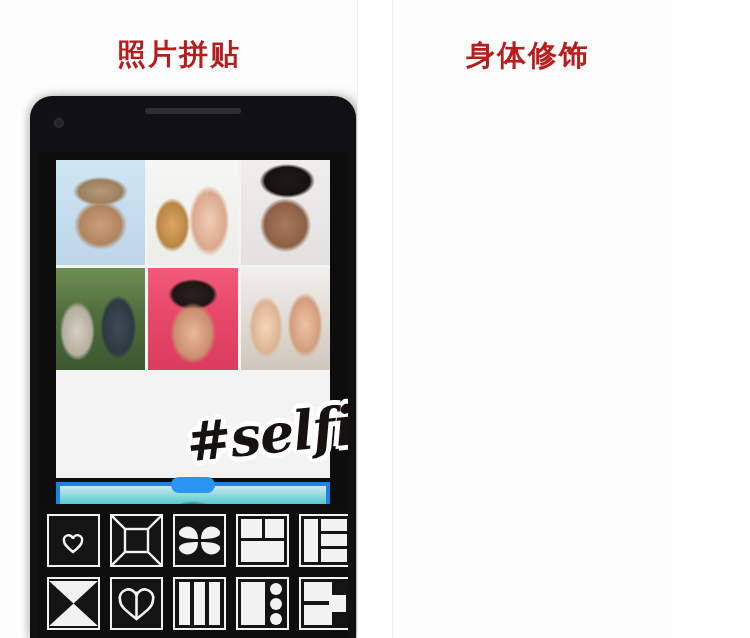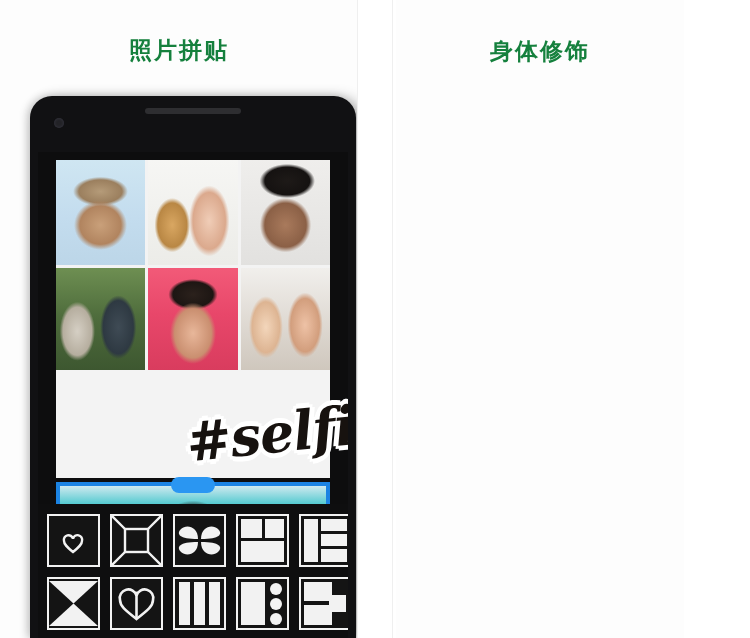--- a/index.html
+++ b/index.html
@@ -7,29 +7,29 @@
     width: 750px; height: 638px;
     background: #ffffff;
     font-family: "Liberation Sans", "DejaVu Sans", sans-serif;
     overflow: hidden;
   }
   #root { position: relative; width: 750px; height: 638px; background:#fff; }
 
   
   .panel { position: absolute; top: 0; height: 638px; background: #fdfdfd; overflow: hidden; }
   .panel-left  { left: 0;   width: 358px; }
-  .panel-right { left: 396px; width: 288px; }
+  .panel-right { left: 384px; width: 288px; }
   .panel-gap   { position:absolute; top:0; left:358px; width:34px; height:638px;
                  background:#ffffff; z-index: 40;}
   .panel-edge-l { position:absolute; top:0; left:357px; width:1px; height:638px; background:#efefef; z-index:41;}
   .panel-edge-r { position:absolute; top:0; left:392px; width:1px; height:638px; background:#efefef; z-index:41;}
 
   .panel-title {
     position: absolute; top: 35px; width: 100%; text-align: center;
-    font-size: 23px; font-weight: bold; color: #15803d; letter-spacing: 2px;
+    font-size: 29px; font-weight: bold; color: #b91c1c; letter-spacing: 2px;
   }
   .panel-right .panel-title { top: 36px; }
 
   
   .phone {
     position: absolute;
     background: #111113;
     border-radius: 22px 22px 0 0;
     box-shadow: 6px 2px 14px rgba(0,0,0,0.30), -3px 0 8px rgba(0,0,0,0.18);
     overflow: hidden;

